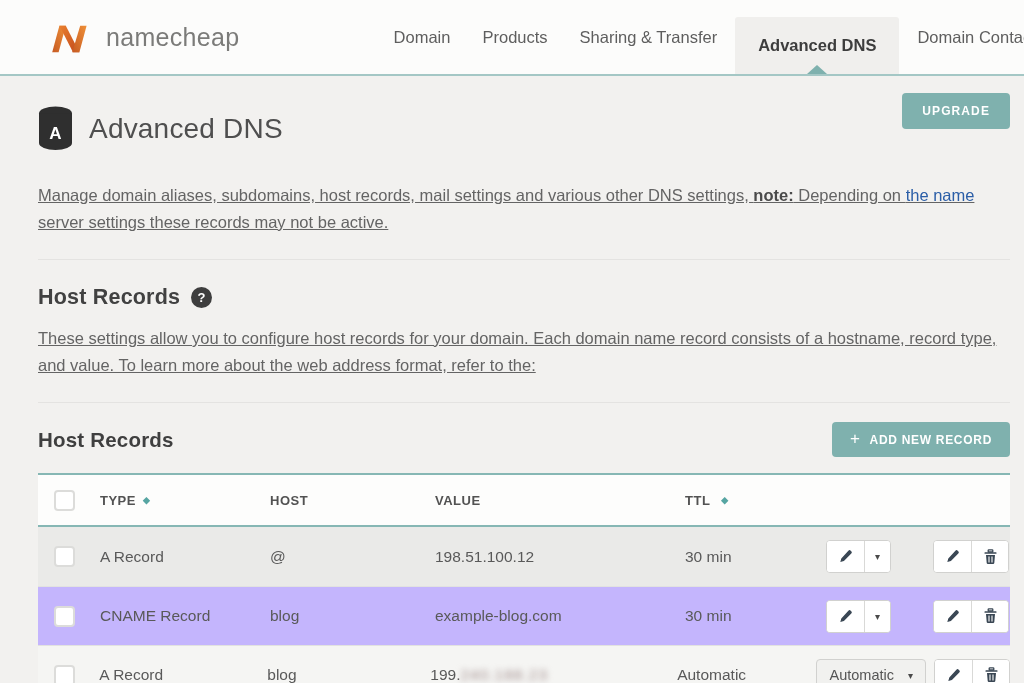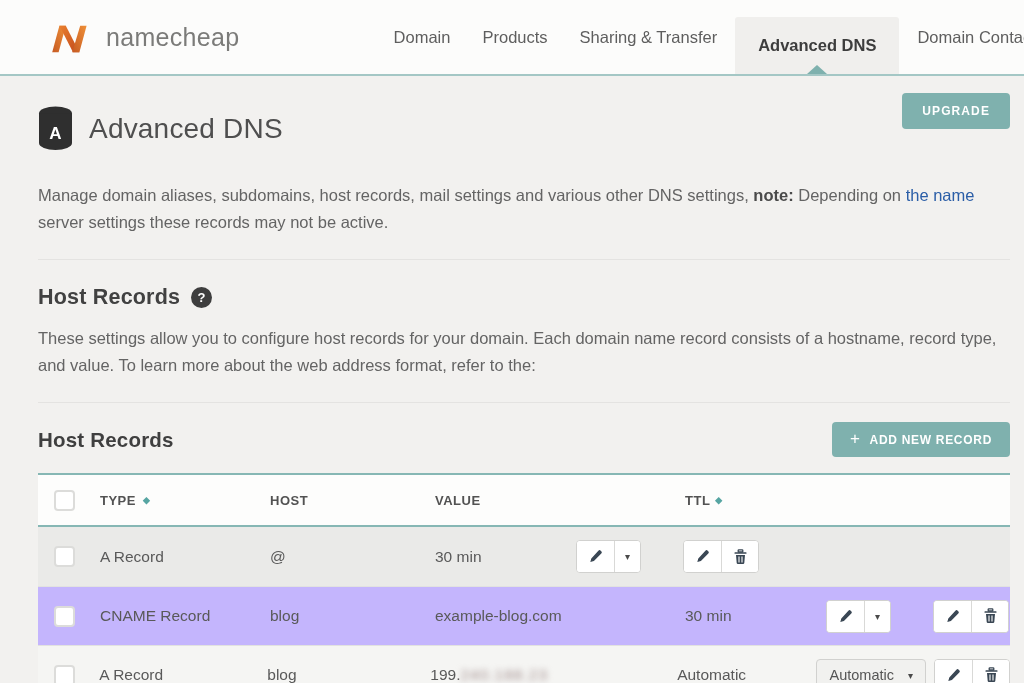--- a/index.html
+++ b/index.html
@@ -43,21 +43,21 @@
   .title-group { display: flex; align-items: center; gap: 16px; margin-top: 13px; }
   .db-icon { position: relative; width: 35px; height: 45px; }
   .db-icon svg { display: block; }
   .page-title { font-size: 28px; color: #4f4f4f; font-weight: 400; letter-spacing: 0.2px; }
   .upgrade-btn {
     margin-left: auto; background: #7fb1ae; color: #fff; border: none;
     font-family: inherit; font-size: 12px; font-weight: bold; letter-spacing: 1.1px;
     padding: 11px 20px; border-radius: 4px; cursor: pointer;
   }
 
-  .para { font-size: 16.5px; line-height: 27px; color: #646464; max-width: 965px; }
+  .para { font-size: 16.5px; line-height: 27px; color: #646464; max-width: 965px; text-decoration: underline; }
   .intro { margin-top: 31px; }
   .para b { color: #4a4a4a; }
   .link { color: #2b5ea7; cursor: pointer; }
 
   .divider { border: none; border-top: 1px solid #e4e3e1; margin-top: 23px; }
 
   .section-heading {
     margin-top: 25px; display: flex; align-items: center; gap: 11px;
     font-size: 21.5px; font-weight: bold; color: #414141; letter-spacing: 0.2px;
   }
@@ -92,21 +92,21 @@
   .row-c { background: #f5f5f3; border-top: 1px solid #e2e2e0; }
 
   .col-check { width: 48px; display: flex; align-items: center; }
   .checkbox {
     width: 21px; height: 21px; margin-left: 16px; background: #fff;
     border: 2px solid #dcdcda; border-radius: 4px; cursor: pointer;
   }
   .col-type   { width: 170px; padding-left: 14px; display: flex; align-items: center; gap: 7px; }
   .col-host   { width: 165px; padding-left: 14px; }
   .col-value  { width: 250px; padding-left: 14px; }
-  .col-ttl    { width: 140px; padding-left: 14px; display: flex; align-items: center; gap: 5px; }
+  .col-ttl    { width: 140px; padding-left: 14px; display: flex; align-items: center; gap: 11px; }
   .col-actions{ flex: 1; padding-left: 15px; display: flex; align-items: center; }
 
   .sort-diamond { color: #56a5a2; font-size: 9px; }
 
   .redacted { filter: blur(3px); color: #a08c8c; letter-spacing: 1px; }
 
   .btn-group {
     display: flex; background: #fff; border: 1px solid #d1d1cf; border-radius: 4px;
     height: 33px; overflow: hidden;
   }
@@ -234,20 +234,21 @@
     </div>
 
     <div class="t-row t-body-row row-a">
       <div class="col-check">
         <span class="checkbox"></span>
       </div>
       <div class="col-type">
           <span>A Record</span>
         </div>
       <div class="col-host"><span>@</span></div>
+      <div class="col-value"><span>198.51.100.12</span></div>
       <div class="col-ttl">
           <span>30 min</span>
         </div>
       <div class="col-actions">
         <div class="btn-group">
           <button class="btn-seg seg-pencil">
             <svg width="15" height="15" viewBox="0 0 15 15">
               <path d="M10.4 1.7a1.6 1.6 0 0 1 2.3 0l.6.6a1.6 1.6 0 0 1 0 2.3l-7.4 7.4-3.6 1 1-3.6z" fill="#3a4754"></path>
             </svg>
           </button>

